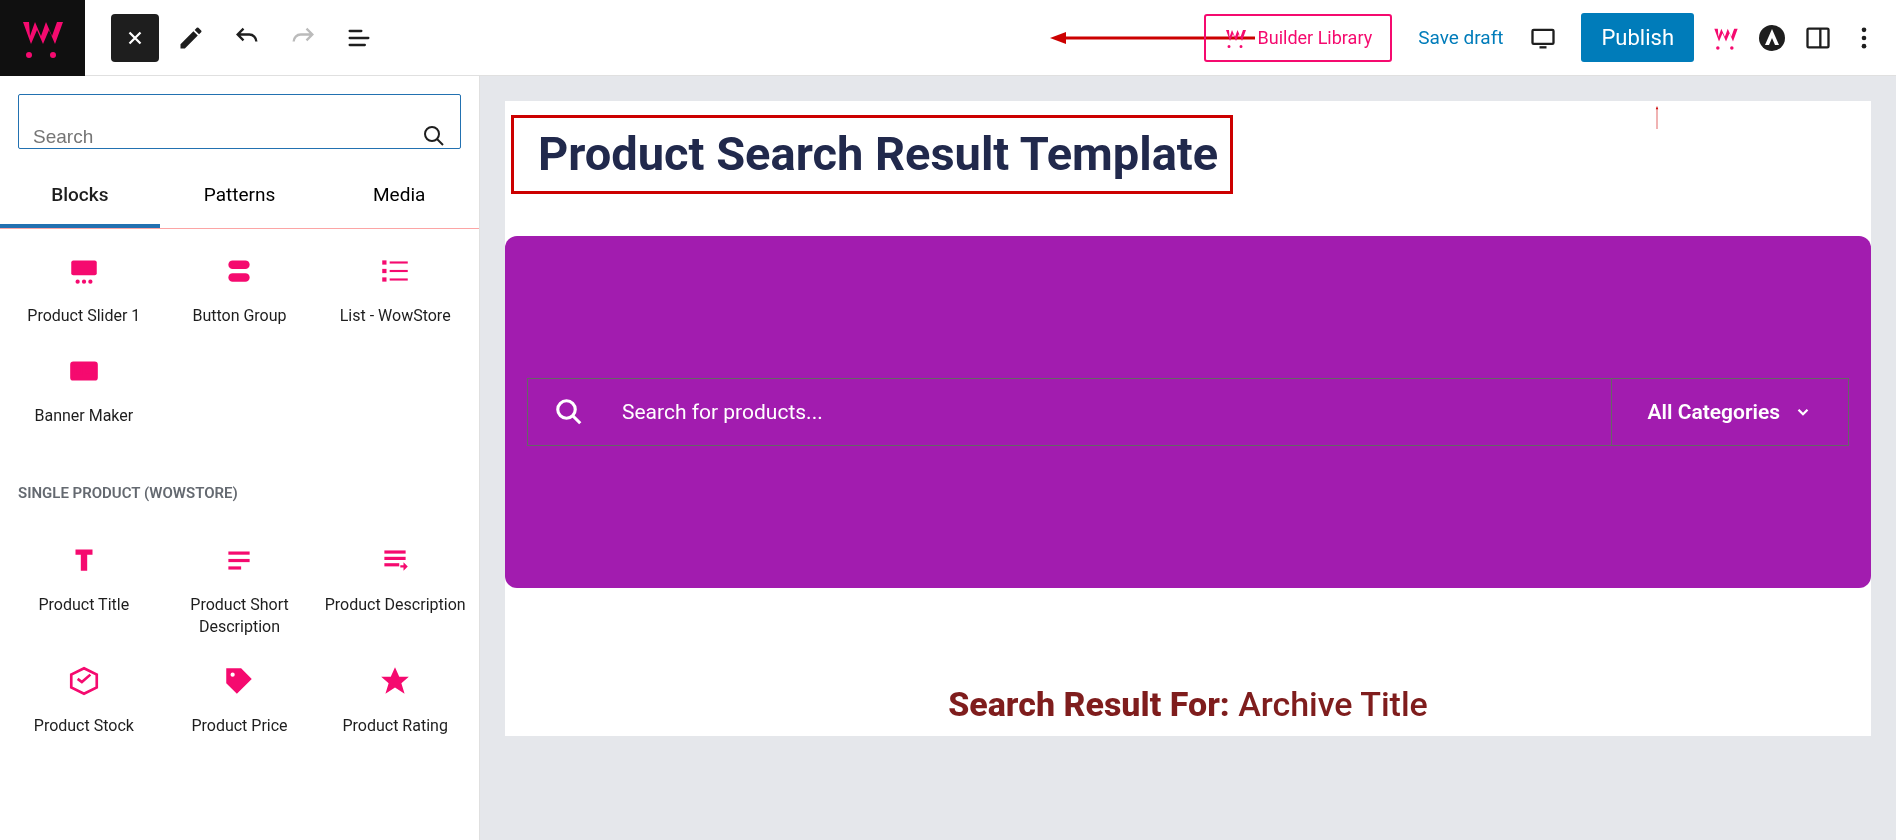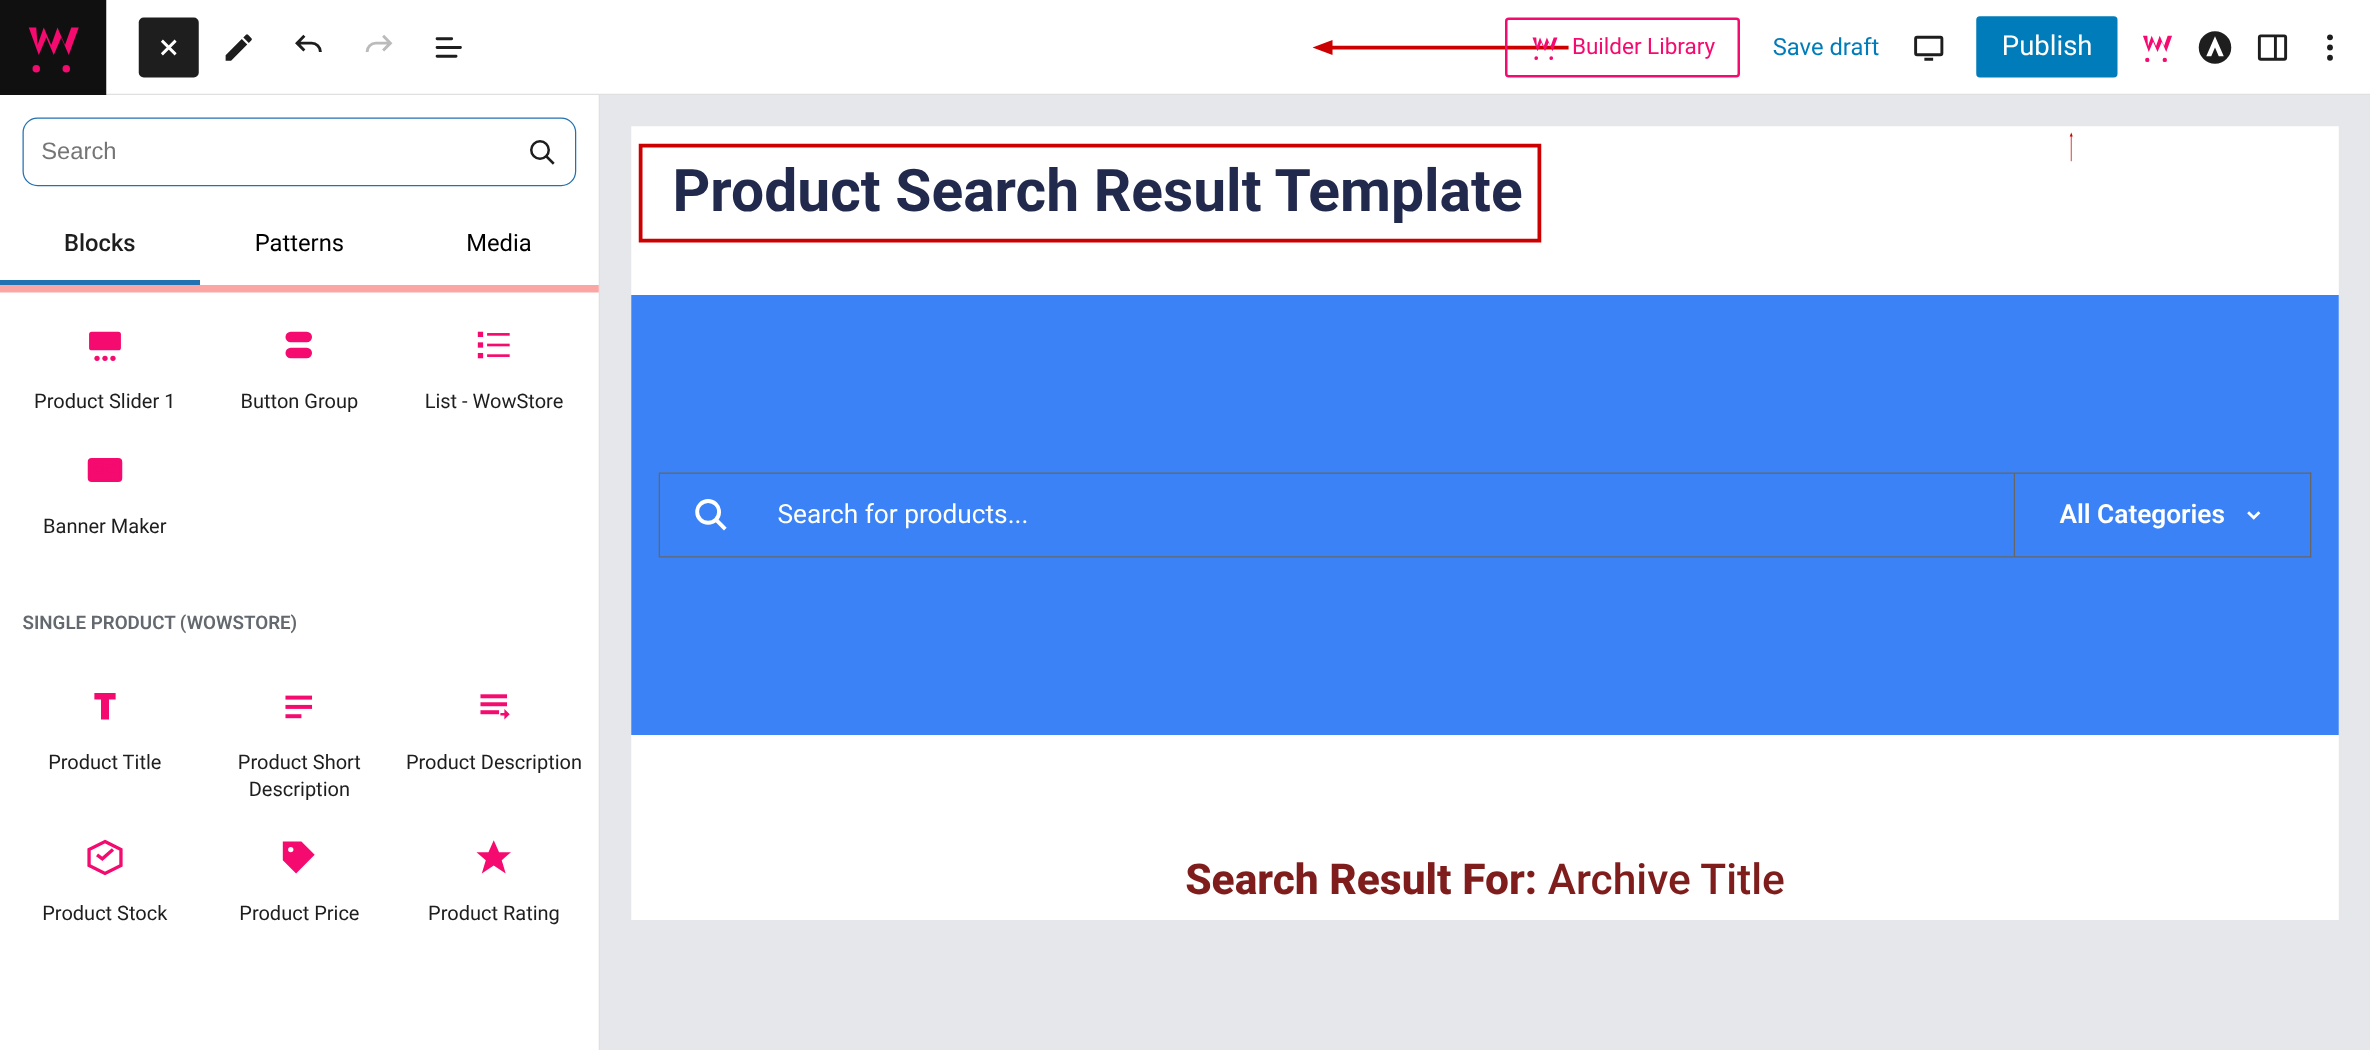--- a/index.html
+++ b/index.html
@@ -28,25 +28,25 @@
   
   .arrow-h { position: absolute; left: 1050px; top: 34px; width: 205px; height: 4px; }
   .arrow-v { position: absolute; left: 1655px; top: 60px; width: 4px; height: 115px; z-index: 100; pointer-events: none; }
   
   
   .body-wrap { display: flex; flex: 1; overflow: hidden; }
   
   
   .sidebar { width: 480px; background: #fff; border-right: 1px solid #e0e0e0; display: flex; flex-direction: column; }
   .search-wrap { padding: 18px; }
-  .search-box { border: 1.5px solid #2271b1; border-radius: 12px; display: flex; align-items: center; height: 55px; padding: 0 14px; }
+  .search-box { border: 1.5px solid #2271b1; border-radius: 2px; display: flex; align-items: flex-end; height: 55px; padding: 0 14px; }
   .search-box input { flex: 1; border: none; outline: none; font-size: 19px; color: #555; }
   .search-box svg { width: 24px; height: 24px; }
   
-  .tabs { display: flex; border-bottom: 6px solid #fca5a5; }
+  .tabs { display: flex; border-bottom: 1px solid #fca5a5; }
   .tab { flex: 1; text-align: center; padding: 16px 0 18px; font-size: 19px; cursor: pointer; }
   .tab.active { border-bottom: 4px solid #2271b1; font-weight: 500; color: #1e1e1e; }
   
   .block-scroll { flex: 1; overflow-y: auto; padding: 0 0 20px 0; position: relative; }
   .block-scroll::-webkit-scrollbar { width: 18px; }
   .block-scroll::-webkit-scrollbar-track { background: #f1f1f1; }
   .block-scroll::-webkit-scrollbar-thumb { background: #c1c1c1; }
   .block-grid { display: grid; grid-template-columns: repeat(3, 1fr); gap: 10px 0; padding: 16px 6px 22px 6px; }
   .block-item { display: flex; flex-direction: column; align-items: center; padding: 8px 6px; cursor: pointer; }
   .block-icon { width: 36px; height: 36px; margin-bottom: 16px; display: flex; align-items: center; justify-content: center; }
@@ -54,21 +54,21 @@
   .block-label { font-size: 16px; text-align: center; color: #1e1e1e; line-height: 1.35; }
   
   .section-head { color: #646970; text-transform: uppercase; font-size: 15px; font-weight: 600; padding: 28px 18px 16px; }
   
   
   .canvas { flex: 1; background: #e5e7eb; padding: 0; overflow: auto; }
   .canvas-inner { background: #fff; margin: 25px; }
   .title-box { border: 3px solid #cc0000; display: inline-block; padding: 8px 12px 10px 24px; margin: 14px 6px 42px 6px; }
   .title-box h1 { font-size: 47px; font-weight: 700; color: #21294c; }
   
-  .hero { background: #3b82f6; padding: 142px 22px; }
+  .hero { background: #a21caf; padding: 142px 22px; border-radius: 12px; }
   .search-row { display: flex; gap: 0; }
   .search-field { flex: 1; border: 1px solid #666; display: flex; align-items: center; padding: 0 26px; height: 68px; }
   .search-field svg { width: 30px; height: 30px; margin-right: 38px; }
   .search-field span { color: #fff; font-size: 21px; }
   .cat-field { border: 1px solid #666; border-left: none; display: flex; align-items: center; justify-content: center; padding: 0 36px; height: 68px; gap: 14px; }
   .cat-field span { color: #fff; font-size: 21px; font-weight: 600; text-align: right; }
   .cat-field svg { width: 18px; height: 18px; }
   
   .result-line { text-align: center; padding: 96px 0 12px; font-size: 34px; color: #7f1d1d; }
   .result-line b { font-weight: 800; }

